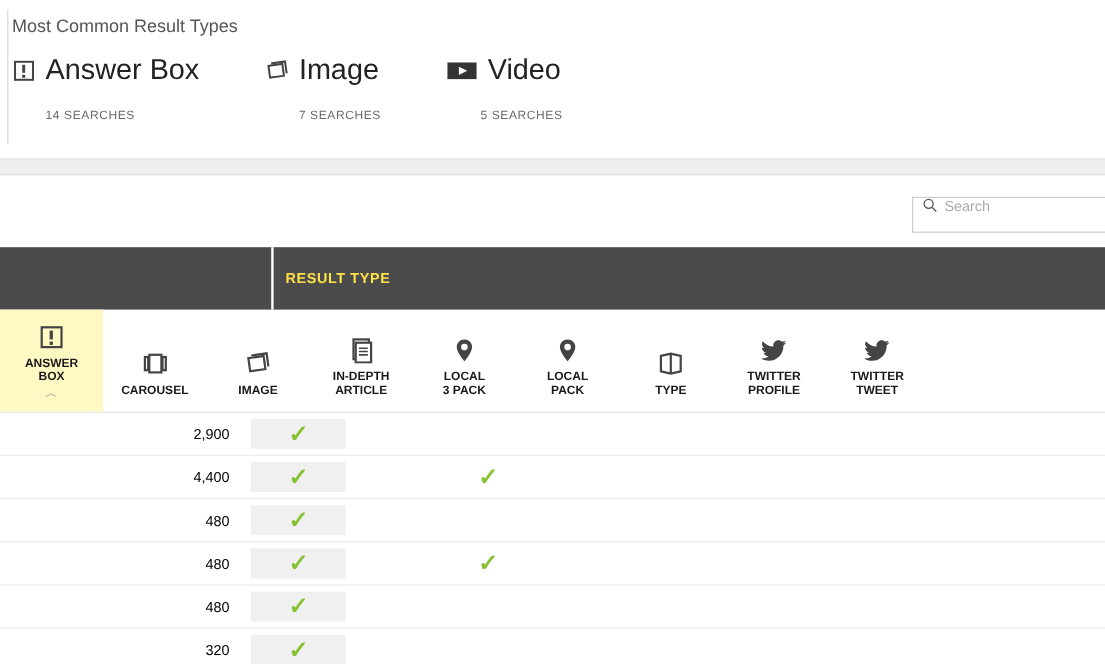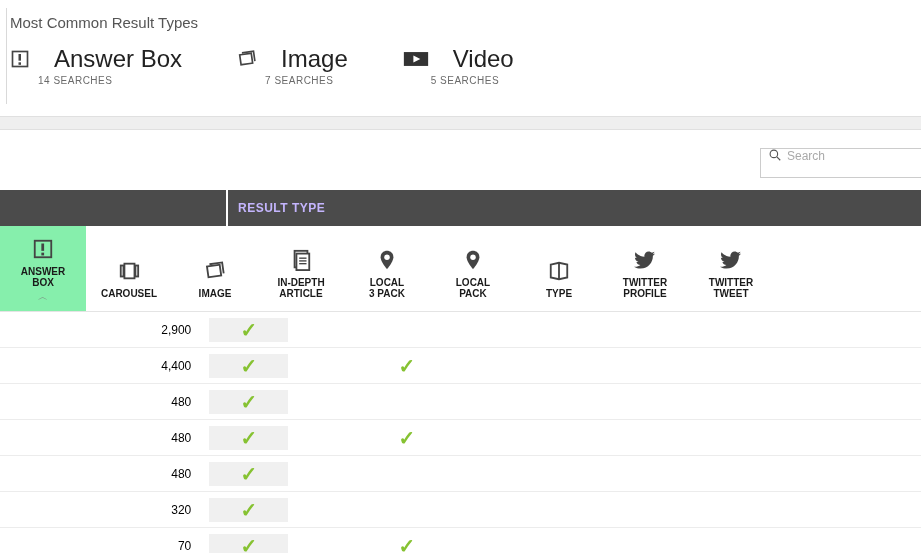--- a/index.html
+++ b/index.html
@@ -3,48 +3,48 @@
 <meta charset="utf-8">
 <style>
   * { box-sizing: border-box; margin: 0; padding: 0; }
   body { font-family: Arial, Helvetica, sans-serif; background: #fff; color: #333; width: 921px; overflow: hidden; }
 
   
   .summary-block { border-left: 1px solid #d9d9d9; margin: 8px 0 0 6px; padding: 6px 0 18px 3px; }
   .summary-title { font-size: 15px; color: #555; font-weight: 400; margin-bottom: 14px; }
   .summary-cards { display: flex; gap: 55px; }
   .s-card { display: flex; flex-direction: column; align-items: flex-start; }
-  .s-card .top { display: flex; align-items: center; gap: 24px; }
+  .s-card .top { display: flex; align-items: center; gap: 8px; }
   .s-card .top .lbl { font-size: 24px; color: #222; font-weight: 400; }
-  .s-card .sub { font-size: 10px; letter-spacing: 0.5px; color: #6a6a6a; margin-top: 2px; margin-left: 28px; }
+  .s-card .sub { font-size: 10px; letter-spacing: 0.5px; color: #6a6a6a; margin-top: 18px; margin-left: 28px; }
 
   .gap-bar { height: 14px; background: #efefef; margin-top: 12px; border-top:1px solid #e0e0e0; border-bottom:1px solid #e0e0e0; }
 
   
   .search-row { display:flex; justify-content:flex-end; padding: 18px 0 12px 0; }
   .search-box { width: 161px; height: 30px; border:1px solid #ccc; border-right:none; display:flex; align-items:flex-start; padding: 0 8px; gap:6px; font-size:12px; color:#888; }
   .search-box svg { flex-shrink:0; }
   .search-box input { border:none; outline:none; font-size:12px; color:#333; width:100%; background:transparent; }
   .search-box input::placeholder { color:#aaa; }
 
   
-  .tbl-header-bar { display:flex; background:#4b4b4b; color:#c4b5fd; height:36px; align-items:center; }
+  .tbl-header-bar { display:flex; background:#4b4b4b; color:#fde047; height:52px; align-items:center; }
   .tbl-header-bar .left-gap { width:226px; }
   .tbl-header-bar .divider { width:2px; align-self:stretch; background:#fff; }
   .tbl-header-bar .label { font-size:12px; font-weight:700; letter-spacing:0.5px; padding-left:10px; }
 
   
   .cols-row { display:flex; border-bottom:1px solid #e4e4e4; }
   .vol-head { width:226px; padding: 18px 0 0 50px; }
   .vol-head .l1 { font-size:11px; font-weight:700; color:#1a1a1a; line-height:1.25; }
   .vol-head .l2 { font-size:10px; font-weight:700; color:#8c8c8c; margin-top:2px; }
   .type-col { width: 86px; display:flex; flex-direction:column; align-items:center; justify-content:flex-end; padding:12px 2px 12px 2px; gap:6px; }
   .type-col .cname { font-size:10px; font-weight:700; color:#1a1a1a; text-align:center; line-height:1.1; }
   .type-col .chev { font-size:10px; color:#7a7a7a; line-height:0.5; }
-  .type-col.answer { background:#86efac;justify-content:center; }
+  .type-col.answer { background:#fef9c3;justify-content:center; }
 
   
   .data-rows { }
   .d-row { display:flex; height:36px; align-items:center; border-bottom:1px solid #ececec; }
   .d-row .vol-cell { width:226px; text-align:right; padding-right:18px; font-size:12px; color:#000000; }
   .d-row .t-cell { width:86px; display:flex; align-items:center; justify-content:center; }
   .d-row .t-cell.answer { background:#f0f0f0; }
   .check { color:#86c232; font-size:20px; font-weight:bold; }
 
   

